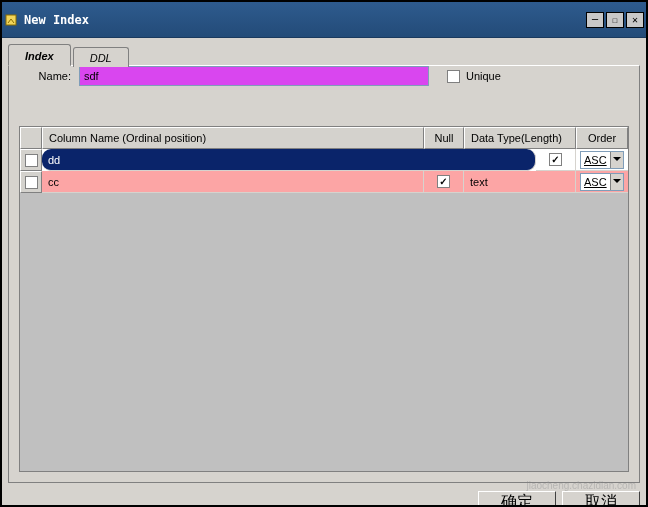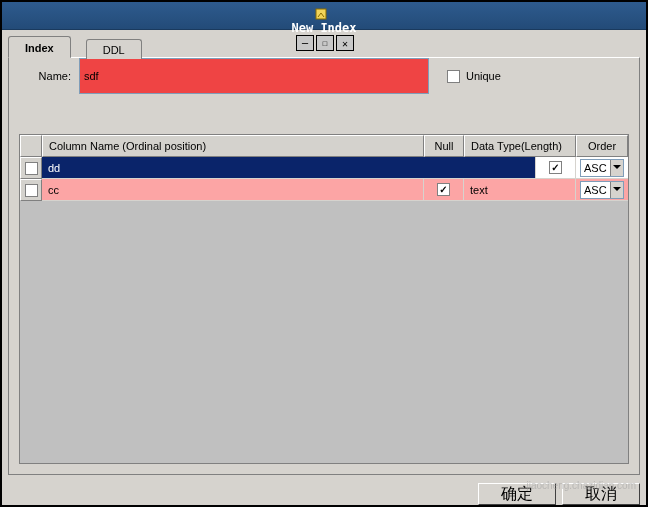--- a/index.html
+++ b/index.html
@@ -1,69 +1,69 @@
 <!DOCTYPE html>
 <html><head>
 <meta charset="utf-8">
 <style>
 * { box-sizing: border-box; margin: 0; padding: 0; font-family: Tahoma, sans-serif; font-size: 11px; }
 body { background: #fff; width: 648px; height: 507px; overflow: hidden; border: 2px solid #000; }
 
 
-.titlebar { height: 28px; background: linear-gradient(#2e5b8e, #234b78); display: flex; align-items: center; padding: 5px 2px; border-bottom: 1px solid #1a3a5e; flex-direction: column; }
+.titlebar { height: 36px; background: linear-gradient(#2e5b8e, #234b78); display: flex; align-items: center; padding: 5px 2px; border-bottom: 1px solid #1a3a5e; }
 .titlebar .icon { width: 16px; height: 16px; margin-right: 4px; display: flex; align-items: center; justify-content: center; }
 .titlebar .icon svg { width: 14px; height: 14px; }
 .titlebar .title { color: #fff; font-weight: bold; font-family: "SimSun", monospace; font-size: 12px; flex: 1; }
 .win-btns { display: flex; }
 .win-btn { width: 18px; height: 16px; background: #c8c8c8; border: 1px solid #000; margin-left: 2px; display: flex; align-items: center; justify-content: center; font-family: monospace; font-size: 10px; }
 .win-btn.box { font-size: 9px; }
 
 
 .content { background: #d6d3ce; height: calc(507px - 22px - 4px); display: flex; flex-direction: column; padding: 6px; }
 
 
 .tabs { display: flex; align-items: flex-end; height: 22px; margin-bottom: -1px; position: relative; z-index: 2; }
-.tab { padding: 4px 16px 3px; background: #d6d3ce; border: 1px solid #808080; border-bottom: none; border-radius: 3px 3px 0 0; margin-right: 15px; cursor: pointer; position: relative; top: 1px; }
+.tab { padding: 4px 16px 3px; background: #d6d3ce; border: 1px solid #808080; border-bottom: none; border-radius: 3px 3px 0 0; margin-right: 2px; cursor: pointer; position: relative; top: 1px; font-style: italic; }
 .tab.active { font-weight: bold; background: #d6d3ce; border-bottom: 1px solid #d6d3ce; top: 0; padding-top: 5px; }
 
 
 .tab-content { border: 1px solid #808080; border-top-color: #fff; flex: 1; background: #d6d3ce; padding: 0 10px 10px; display: flex; flex-direction: column; }
 
 
 .name-row { display: flex; align-items: center; margin-bottom: 14px; }
 .name-row label { width: 52px; text-align: right; margin-right: 8px; }
-.name-input { width: 350px; height: 36px; border: 1px solid #7f9db9; background: #ef4444; padding: 2px 4px; font-size: 11px; }
+.name-input { width: 350px; height: 20px; border: 1px solid #7f9db9; background: #d946ef; padding: 2px 4px; font-size: 11px; }
 .unique-wrap { display: flex; align-items: center; margin-left: 18px; }
 
 
 .table-wrap { flex: 1; border: 1px solid #808080; background: #c0c0c0; display: flex; flex-direction: column; overflow: hidden; margin-top: 26px; }
 .thead { display: flex; background: #d6d3ce; height: 22px; }
 .th { border: 1px solid; border-color: #fff #808080 #808080 #fff; padding: 3px 6px; background: #d4d2cd; display: flex; align-items: center; }
 .th.chk { width: 22px; padding: 3px 2px; justify-content: center; }
 .th.name { flex: 1; }
 .th.null { width: 40px; justify-content: center; }
 .th.dtype { width: 112px; }
 .th.order { width: 52px; justify-content: center; }
 
 .tbody { background: #c0c0c0; flex: 1; }
 .row { display: flex; height: 22px; background: #fca5a5; }
 .row.selected { background: #fff; }
 .td { padding: 3px 6px; display: flex; align-items: center; border-bottom: 1px solid #d6d3ce; }
 .td.chk { width: 22px; padding: 3px 2px; justify-content: center; background: #d4d2cd; border: 1px solid; border-color: #fff #808080 #808080 #fff; }
 .td.name { flex: 1; border-right: 1px solid #d6d3ce; }
-.row.selected .td.name { background: #0a246a; color: #fff; }
+.row.selected .td.name { background: #0a246a; color: #fff; border-radius: 9px; }
 .td.null { width: 40px; justify-content: center; border-right: 1px solid #d6d3ce; }
 .td.dtype { width: 112px; border-right: 1px solid #d6d3ce; }
 .td.order { width: 52px; padding: 2px 4px; }
 
 .checkbox { width: 13px; height: 13px; border: 1px solid #808080; background: #fff; display: flex; align-items: center; justify-content: center; font-size: 10px; line-height: 1; }
 .checkbox.checked::after { content: "✓"; color: #000; font-weight: bold; }
 
 .order-select { width: 100%; height: 18px; display: flex; align-items: center; border: 1px solid #7f9db9; background: #fff; }
-.order-select span { flex: 1; padding: 0 3px; }
+.order-select span { flex: 1; padding: 0 3px; text-decoration: underline; }
 .order-select .arrow { width: 15px; height: 100%; background: #d6d3ce; border-left: 1px solid #808080; display: flex; align-items: center; justify-content: center; }
 .order-select .arrow::after { content: ""; border: 4px solid transparent; border-top-color: #000; margin-top: 3px; }
 
 
 .footer { display: flex; justify-content: flex-end; padding-top: 8px; gap: 6px; }
 .btn { width: 78px; height: 22px; background: #d6d3ce; border: 1px solid; border-color: #fff #404040 #404040 #fff; cursor: pointer; font-size: 16px; }
 
 .watermark { position: absolute; bottom: 16px; right: 12px; color: #999; font-size: 10px; opacity: 0.5; pointer-events: none; }
 </style>
 </head>

